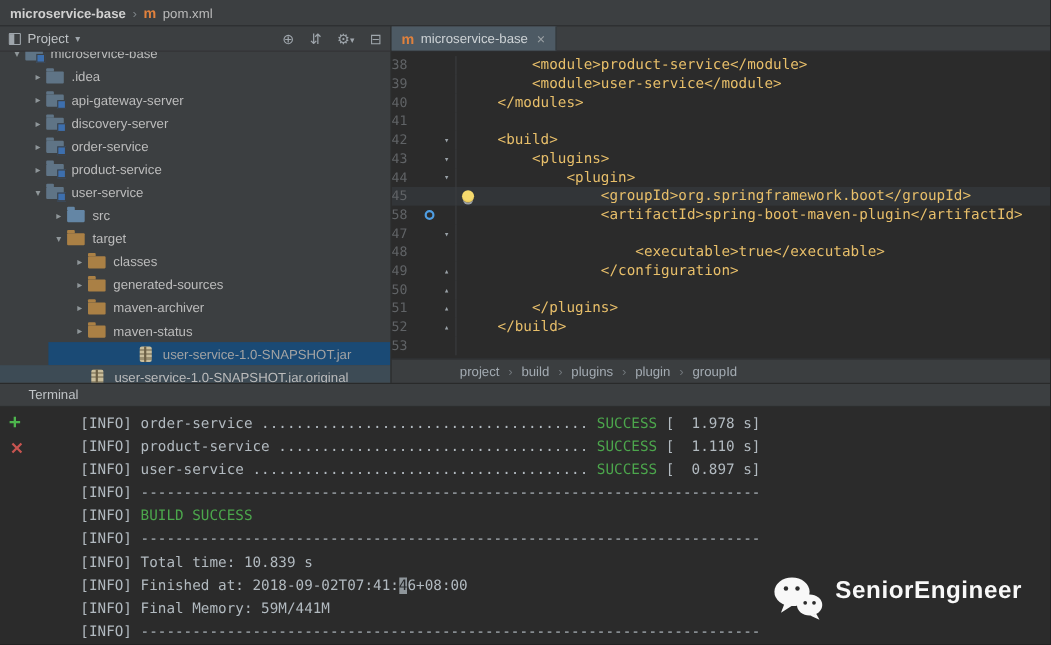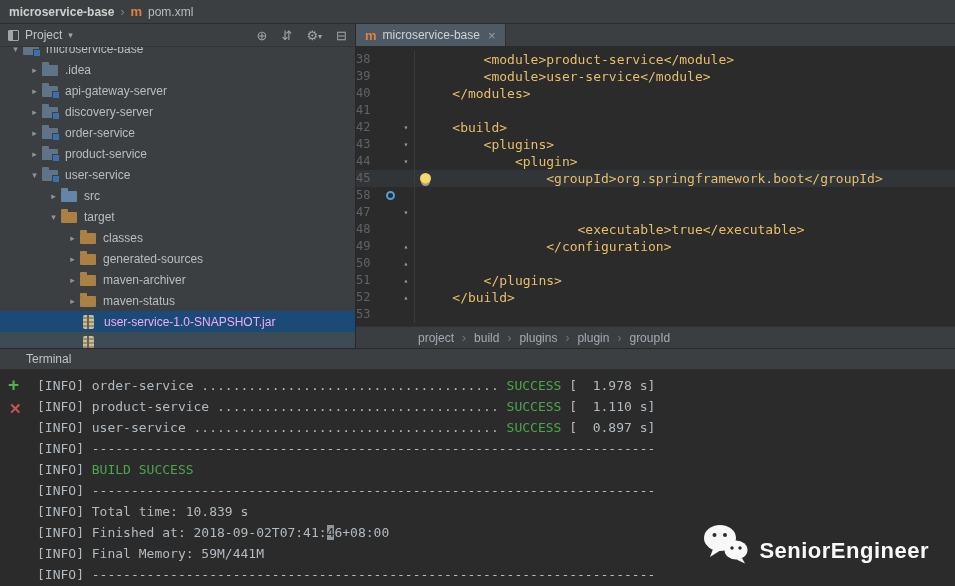--- a/index.html
+++ b/index.html
@@ -33,21 +33,21 @@
   }
   .pane-icon { width:11px; height:11px; border:1px solid #9fa6ac; border-radius:1px; position:relative; flex:none; }
   .pane-icon::before { content:''; position:absolute; left:0; top:0; bottom:0; width:4px; background:#9fa6ac; }
   .ph-dd { color:#9fa6ac; font-size:9px; }
   .ph-icons { margin-left:auto; display:flex; gap:14px; align-items:center; color:#9fa6ac; font-size:13px; }
   .ph-icons .mini { font-size:8px; vertical-align:middle; }
 
   .tree { flex:1; overflow:hidden; color:#bcbcbc; }
   .tree-row { height:21px; display:flex; align-items:center; white-space:nowrap; }
   .tree-row.clipped { margin-top:-9px; }
-  .tree-row.sel-primary { background:#1a4a75; color:#f0abfc; }
+  .tree-row.sel-primary { background:#1a4a75; color:#a3a3a3;margin-left:44px; }
   .tree-row.sel-secondary { background:#3d4b55; }
   .arrow { width:15px; flex:none; text-align:center; color:#8f9699; font-size:9px; }
   .tlabel { padding-left:1px; }
 
   .tico { width:16px; height:11px; margin-right:6px; position:relative; flex:none;
           background:#5f7486; border-radius:1px; margin-top:1px; }
   .tico::before { content:''; position:absolute; top:-3px; left:0; width:7px; height:3px;
                   background:inherit; border-radius:1px 1px 0 0; }
   .tico.module::after { content:''; position:absolute; right:-2px; bottom:-2px; width:6px; height:6px;
                   background:#3d6fae; border:1px solid #3c3f41; }
@@ -83,28 +83,28 @@
                    display:flex; align-items:center; gap:8px; padding-left:62px;
                    color:#a3abb2; font-size:12px; }
   .crumb-sep { color:#70767a; }
 
   
   .term-header { height:22px; background:#3c3f41; border-top:1px solid #272929; border-bottom:1px solid #2c2e2e;
                  display:flex; align-items:center; padding-left:26px; color:#bfc3c6; }
   .term-body { position:relative; height:216px; background:#2b2b2b; overflow:hidden; }
   .term-lines { padding:5px 0 0 37px; font-family:"DejaVu Sans Mono","Liberation Mono",monospace;
                 font-size:13px; line-height:21px; white-space:pre; }
-  .term-line { height:21px; }
+  .term-line { height:21px;margin-left:36px; }
   .t-fg { color:#b2bac0; }
   .t-green { color:#4ca64c; }
   .t-cursor { background:#8f969b; color:#26282a; }
   .plus { position:absolute; left:8px; top:5px; color:#4db54d; font-size:19px; font-weight:bold; line-height:1; }
   .cross { position:absolute; left:9px; top:31px; color:#c75450; font-size:15px; font-weight:bold; line-height:1; }
 
-  .watermark { position:absolute; right:26px; bottom:22px; display:flex; align-items:flex-end; gap:10px; opacity:0.97; }
+  .watermark { position:absolute; right:26px; bottom:22px; display:flex; align-items:flex-start; gap:10px; opacity:0.97; }
   .wm-text { font-size:22px; font-weight:bold; color:#ffffff; letter-spacing:0.5px; }
 </style>
 </head>
 <body>
 
 <div class="app">
 
   <div class="topbar">
     <span class="nav-project">microservice-base</span>
     <span class="nav-sep">›</span>
@@ -193,20 +193,21 @@
             <span class="tlabel">maven-status</span>
           </div>
           <div class="tree-row sel-primary" style="padding-left: 65px;">
             <span class="arrow"></span>
             <span class="tico jar"></span>
             <span class="tlabel">user-service-1.0-SNAPSHOT.jar</span>
           </div>
           <div class="tree-row sel-secondary" style="padding-left: 65px;">
             <span class="arrow"></span>
             <span class="tico jar"></span>
+            <span class="tlabel">user-service-1.0-SNAPSHOT.jar.original</span>
           </div>
         </div>
     </div>
 
     <div class="editor-area">
       <div class="tabbar">
         <div class="tab">
           <span class="mvn">m</span>
           <span>microservice-base</span>
           <span class="tab-close">×</span>
@@ -214,21 +215,21 @@
       </div>
       <div class="editor" id="editor">
           <div class="code-line"><span class="lnum">38</span><span class="fold"></span><span class="code-text">        &lt;module&gt;product-service&lt;/module&gt;</span></div>
           <div class="code-line"><span class="lnum">39</span><span class="fold"></span><span class="code-text">        &lt;module&gt;user-service&lt;/module&gt;</span></div>
           <div class="code-line"><span class="lnum">40</span><span class="fold"></span><span class="code-text">    &lt;/modules&gt;</span></div>
           <div class="code-line"><span class="lnum">41</span><span class="fold"></span><span class="code-text"></span></div>
           <div class="code-line"><span class="lnum">42</span><span class="fold">▾</span><span class="code-text">    &lt;build&gt;</span></div>
           <div class="code-line"><span class="lnum">43</span><span class="fold">▾</span><span class="code-text">        &lt;plugins&gt;</span></div>
           <div class="code-line"><span class="lnum">44</span><span class="fold">▾</span><span class="code-text">            &lt;plugin&gt;</span></div>
           <div class="code-line current-line"><span class="lnum">45</span><span class="fold"></span><span class="bulb"></span><span class="code-text">                &lt;groupId&gt;org.springframework.boot&lt;/groupId&gt;</span></div>
-          <div class="code-line"><span class="lnum">58</span><span class="fold"></span><span class="gicon"></span></div>
+          <div class="code-line"><span class="lnum">58</span><span class="fold"></span><span class="gicon"></span><span class="code-text">                &lt;artifactId&gt;spring-boot-maven-plugin&lt;/artifactId&gt;</span></div>
           <div class="code-line"><span class="lnum">47</span><span class="fold">▾</span></div>
           <div class="code-line"><span class="lnum">48</span><span class="fold"></span><span class="code-text">                    &lt;executable&gt;true&lt;/executable&gt;</span></div>
           <div class="code-line"><span class="lnum">49</span><span class="fold">▴</span><span class="code-text">                &lt;/configuration&gt;</span></div>
           <div class="code-line"><span class="lnum">50</span><span class="fold">▴</span></div>
           <div class="code-line"><span class="lnum">51</span><span class="fold">▴</span><span class="code-text">        &lt;/plugins&gt;</span></div>
           <div class="code-line"><span class="lnum">52</span><span class="fold">▴</span><span class="code-text">    &lt;/build&gt;</span></div>
           <div class="code-line"><span class="lnum">53</span><span class="fold"></span><span class="code-text"></span></div>
         </div>
       <div class="editor-crumbs" id="crumbs">
           <span class="crumb-item">project</span>

